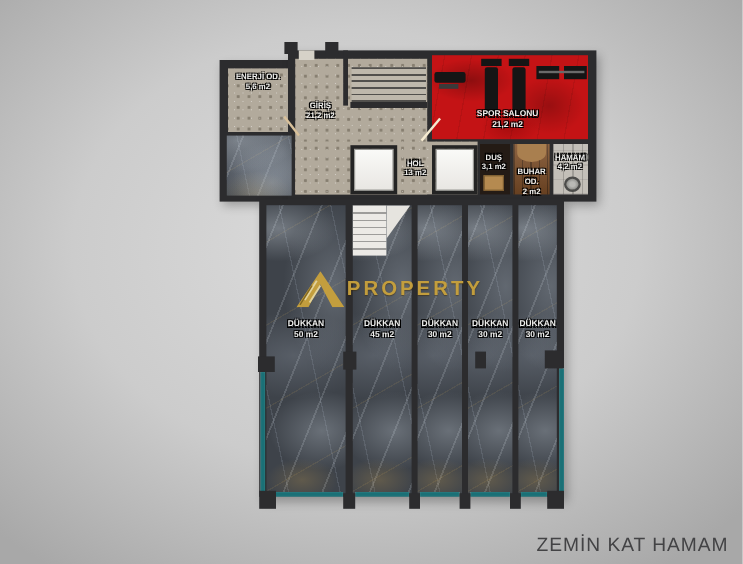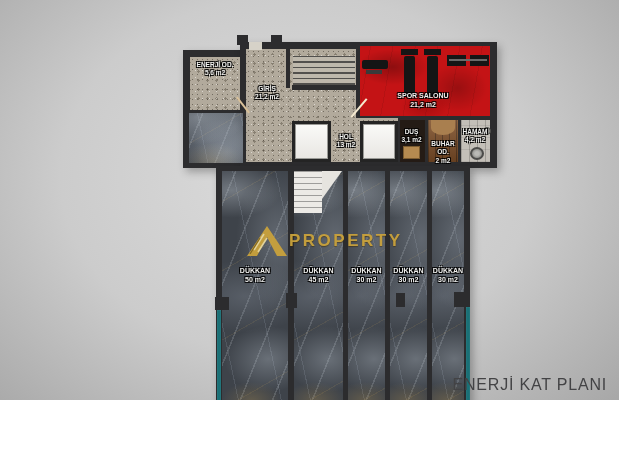--- a/index.html
+++ b/index.html
@@ -1,17 +1,17 @@
 <!DOCTYPE html>
 <html><head>
 <meta charset="utf-8">
 <style>
   html,body{margin:0;padding:0;}
   #canvas{
-    position:relative;width:619px;height:400px;overflow:hidden;
+    position:relative;width:619px;height:470px;overflow:hidden;
     background:radial-gradient(ellipse 430px 330px at 48% 44%, #dcdcdc 0%, #cccccc 55%, #a8a8a8 100%);
     font-family:"Liberation Sans",sans-serif;
   }
   .abs{position:absolute;}
   .wall{position:absolute;background:#2c2c2e;}
   .wall.shadowed{box-shadow:3px 4px 8px rgba(0,0,0,0.28);}
   .marble{
     position:absolute;background-color:#3e434a;
     background-image:
       radial-gradient(ellipse 90px 50px at 15% 8%, rgba(215,224,233,0.35) 0%, transparent 55%),
@@ -208,15 +208,15 @@
   <div class="abs" style="left:247px;top:226px;width:40px;height:30px;opacity:0.95;">
     <svg width="40" height="30" viewBox="0 0 40 30">
       <polygon points="0,30 20,0 40,30 30,30 20,11 10,30" fill="#c9a23c"></polygon>
       <line x1="7" y1="24" x2="17" y2="8" stroke="#e9d99f" stroke-width="1.6"></line>
       <line x1="11" y1="26" x2="20" y2="12" stroke="#e9d99f" stroke-width="1.6"></line>
       <line x1="3" y1="28" x2="13" y2="12" stroke="#8a6c1e" stroke-width="1.2"></line>
     </svg>
   </div>
   <div id="wm-text">PROPERTY</div>
 
-  <div id="plan-title">ENERJİ KAT PLANI</div>
+  <div id="plan-title">ZEMİN KAT HAMAM</div>
 
 </div>
 
 </body></html>

